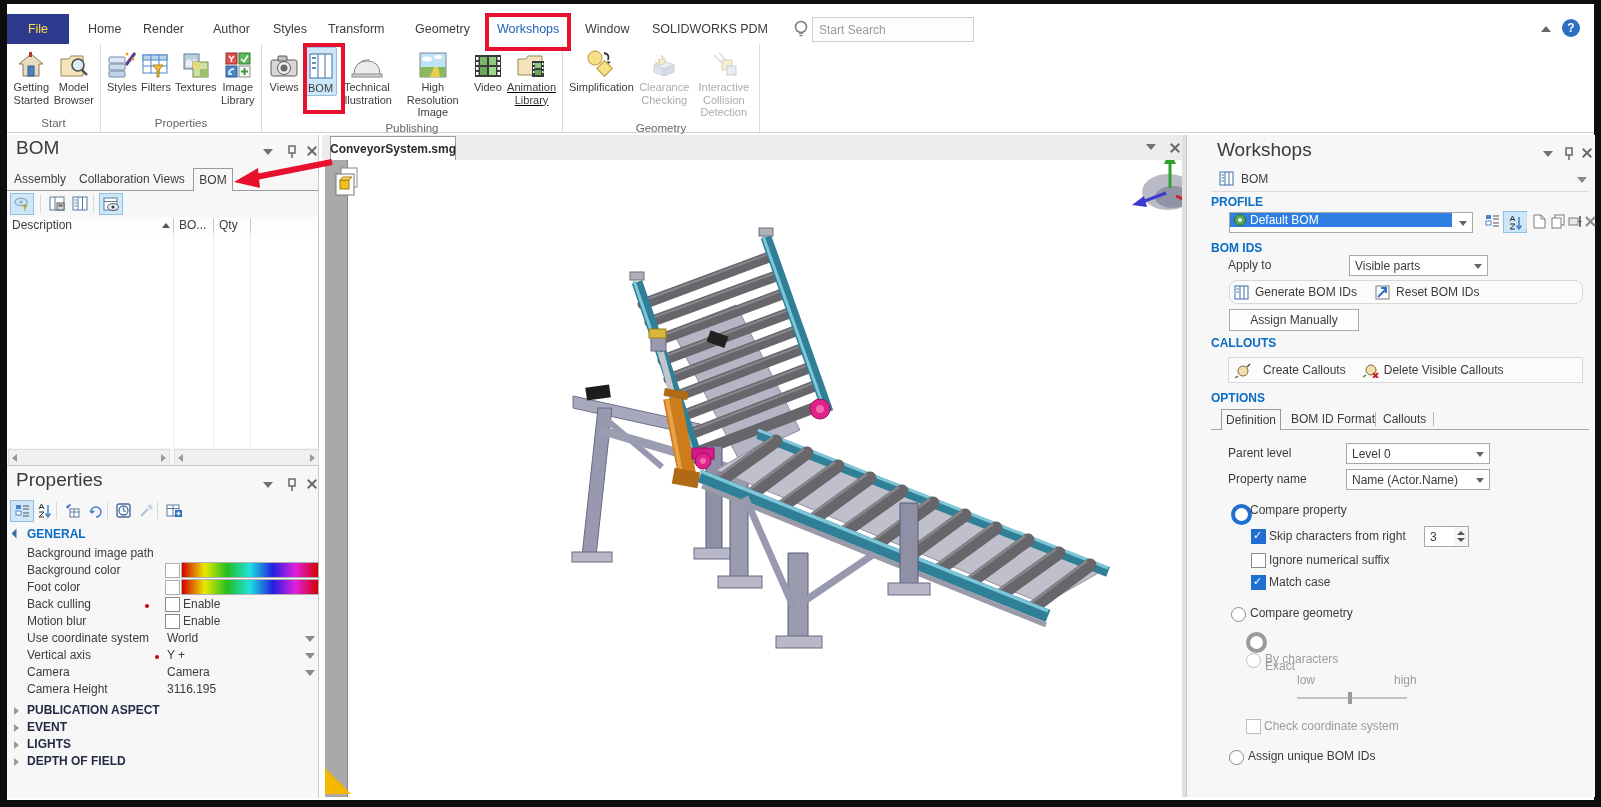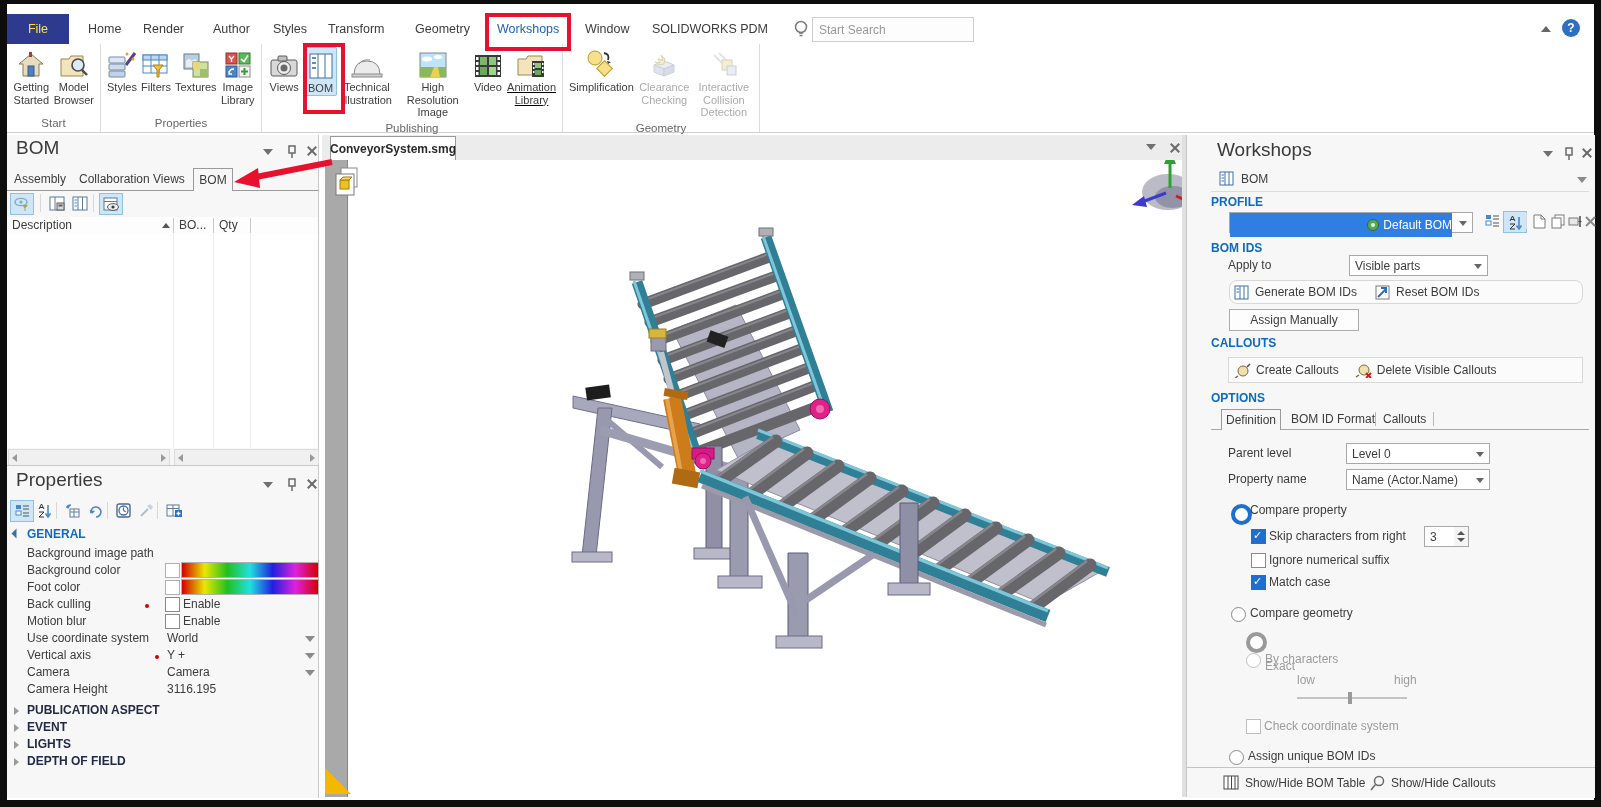--- a/index.html
+++ b/index.html
@@ -682,21 +682,21 @@
           <line x1="2.5" y1="7" x2="5" y2="7" stroke="#3d6fa8"></line>
           <line x1="2.5" y1="10" x2="5" y2="10" stroke="#3d6fa8"></line>
         </svg>
       <span class="lbl12 abs" style="left:30px;top:5px;">BOM</span>
       <div class="abs tri-down" style="left:366px;top:10px;border-top-color:#8a8a8a;"></div>
     </div>
 
     <span class="abs sec-blue" style="left:24px;top:60px;">PROFILE</span>
 
     <div class="ddbox" style="left:42px;top:77px;width:242px;height:19px;padding-left:0;">
-      <div style="position:absolute;left:0;top:0;width:222px;height:24px;background:#2f7fe3;display:flex;align-items:center;justify-content:flex-end;">
+      <div style="position:absolute;left:0;top:0;width:222px;height:14px;background:#2f7fe3;display:flex;align-items:center;">
         <svg width="14" height="14" style="margin:0 3px 0 3px;">
             <circle cx="7" cy="7" r="5.5" fill="#58a858" stroke="#2e6e2e"></circle>
             <circle cx="7" cy="7" r="2" fill="#dff0df"></circle>
           </svg>
         <span style="color:#fff;font-size:12px;">Default BOM</span>
       </div>
       <div class="dchev"></div>
     </div>
     <div class="toolbtn" style="left:294px;top:76px;">
       <svg width="15" height="15">
@@ -769,21 +769,21 @@
       <span>Assign Manually</span>
     </div>
 
     <span class="abs sec-blue" style="left:24px;top:201px;">CALLOUTS</span>
     <div class="flatbar" style="left:41px;top:222px;width:353px;height:24px;">
       <svg width="17" height="16" style="margin-left:5px;">
           <circle cx="9" cy="9" r="5" fill="#f0e0b0" stroke="#7a6a3a"></circle>
           <line x1="4" y1="14" x2="1" y2="16" stroke="#7a6a3a" stroke-width="1.5"></line>
           <line x1="13" y1="5" x2="16" y2="2" stroke="#4a4a4a" stroke-width="1.5"></line>
         </svg>
-      <span style="margin-left:5px;">Create Callouts</span>
+      <span style="margin-left:12px;">Create Callouts</span>
       <svg width="17" height="16" style="margin-left:16px;">
           <circle cx="9" cy="8" r="5" fill="#f0e0b0" stroke="#7a6a3a"></circle>
           <line x1="4" y1="13" x2="1" y2="15" stroke="#7a6a3a" stroke-width="1.5"></line>
           <line x1="11" y1="11" x2="16" y2="16" stroke="#cc2020" stroke-width="2"></line>
           <line x1="16" y1="11" x2="11" y2="16" stroke="#cc2020" stroke-width="2"></line>
         </svg>
       <span style="margin-left:5px;">Delete Visible Callouts</span>
     </div>
 
     <span class="abs sec-blue" style="left:24px;top:256px;">OPTIONS</span>
@@ -837,34 +837,20 @@
     <span class="lbl12 gray abs" style="left:207px;top:538px;">high</span>
     <div class="abs" style="left:110px;top:562px;width:110px;height:2px;background:#c4c4c4;">
       <div class="abs" style="left:51px;top:-5px;width:4px;height:12px;background:#9a9a9a;"></div>
     </div>
     <div class="cb gray" style="left:59px;top:584px;"></div>
     <span class="lbl12 gray abs" style="left:77px;top:584px;">Check coordinate system</span>
 
     <div class="radio" style="left:42px;top:615px;"></div>
     <span class="lbl12 abs" style="left:61px;top:614px;">Assign unique BOM IDs</span>
 
-    <div class="abs" style="left:0;top:632px;width:408px;height:30px;border-top:1px solid #c4c4c4;background:#f7f7f7;">
-      <svg class="abs" style="left:36px;top:7px;" width="16" height="15">
-          <rect x="1" y="1" width="14" height="13" fill="#fff" stroke="#4a4a4a"></rect>
-          <line x1="5" y1="1" x2="5" y2="14" stroke="#4a4a4a"></line>
-          <line x1="8.5" y1="1" x2="8.5" y2="14" stroke="#4a4a4a"></line>
-          <line x1="12" y1="1" x2="12" y2="14" stroke="#4a4a4a"></line>
-        </svg>
-      <span class="lbl12 abs" style="left:58px;top:8px;">Show/Hide BOM Table</span>
-      <svg class="abs" style="left:182px;top:7px;" width="16" height="16">
-          <circle cx="10" cy="6" r="4.5" fill="none" stroke="#6a6a6a" stroke-width="1.5"></circle>
-          <line x1="6.5" y1="9.5" x2="2" y2="15" stroke="#6a6a6a" stroke-width="1.5"></line>
-        </svg>
-      <span class="lbl12 abs" style="left:204px;top:8px;">Show/Hide Callouts</span>
-    </div>
   </div>
 
   <div class="redbox" style="left:485px;top:13px;width:78px;height:30px;"></div>
   <div class="redbox" style="left:303px;top:43px;width:34px;height:63px;"></div>
   <svg class="abs" style="left:228px;top:148px;z-index:60;" width="110" height="44">
     <line x1="104" y1="14" x2="28" y2="29" stroke="#e8112d" stroke-width="6"></line>
     <polygon points="30,20 6,34 32,40" fill="#e8112d"></polygon>
   </svg>
 </div>
 

